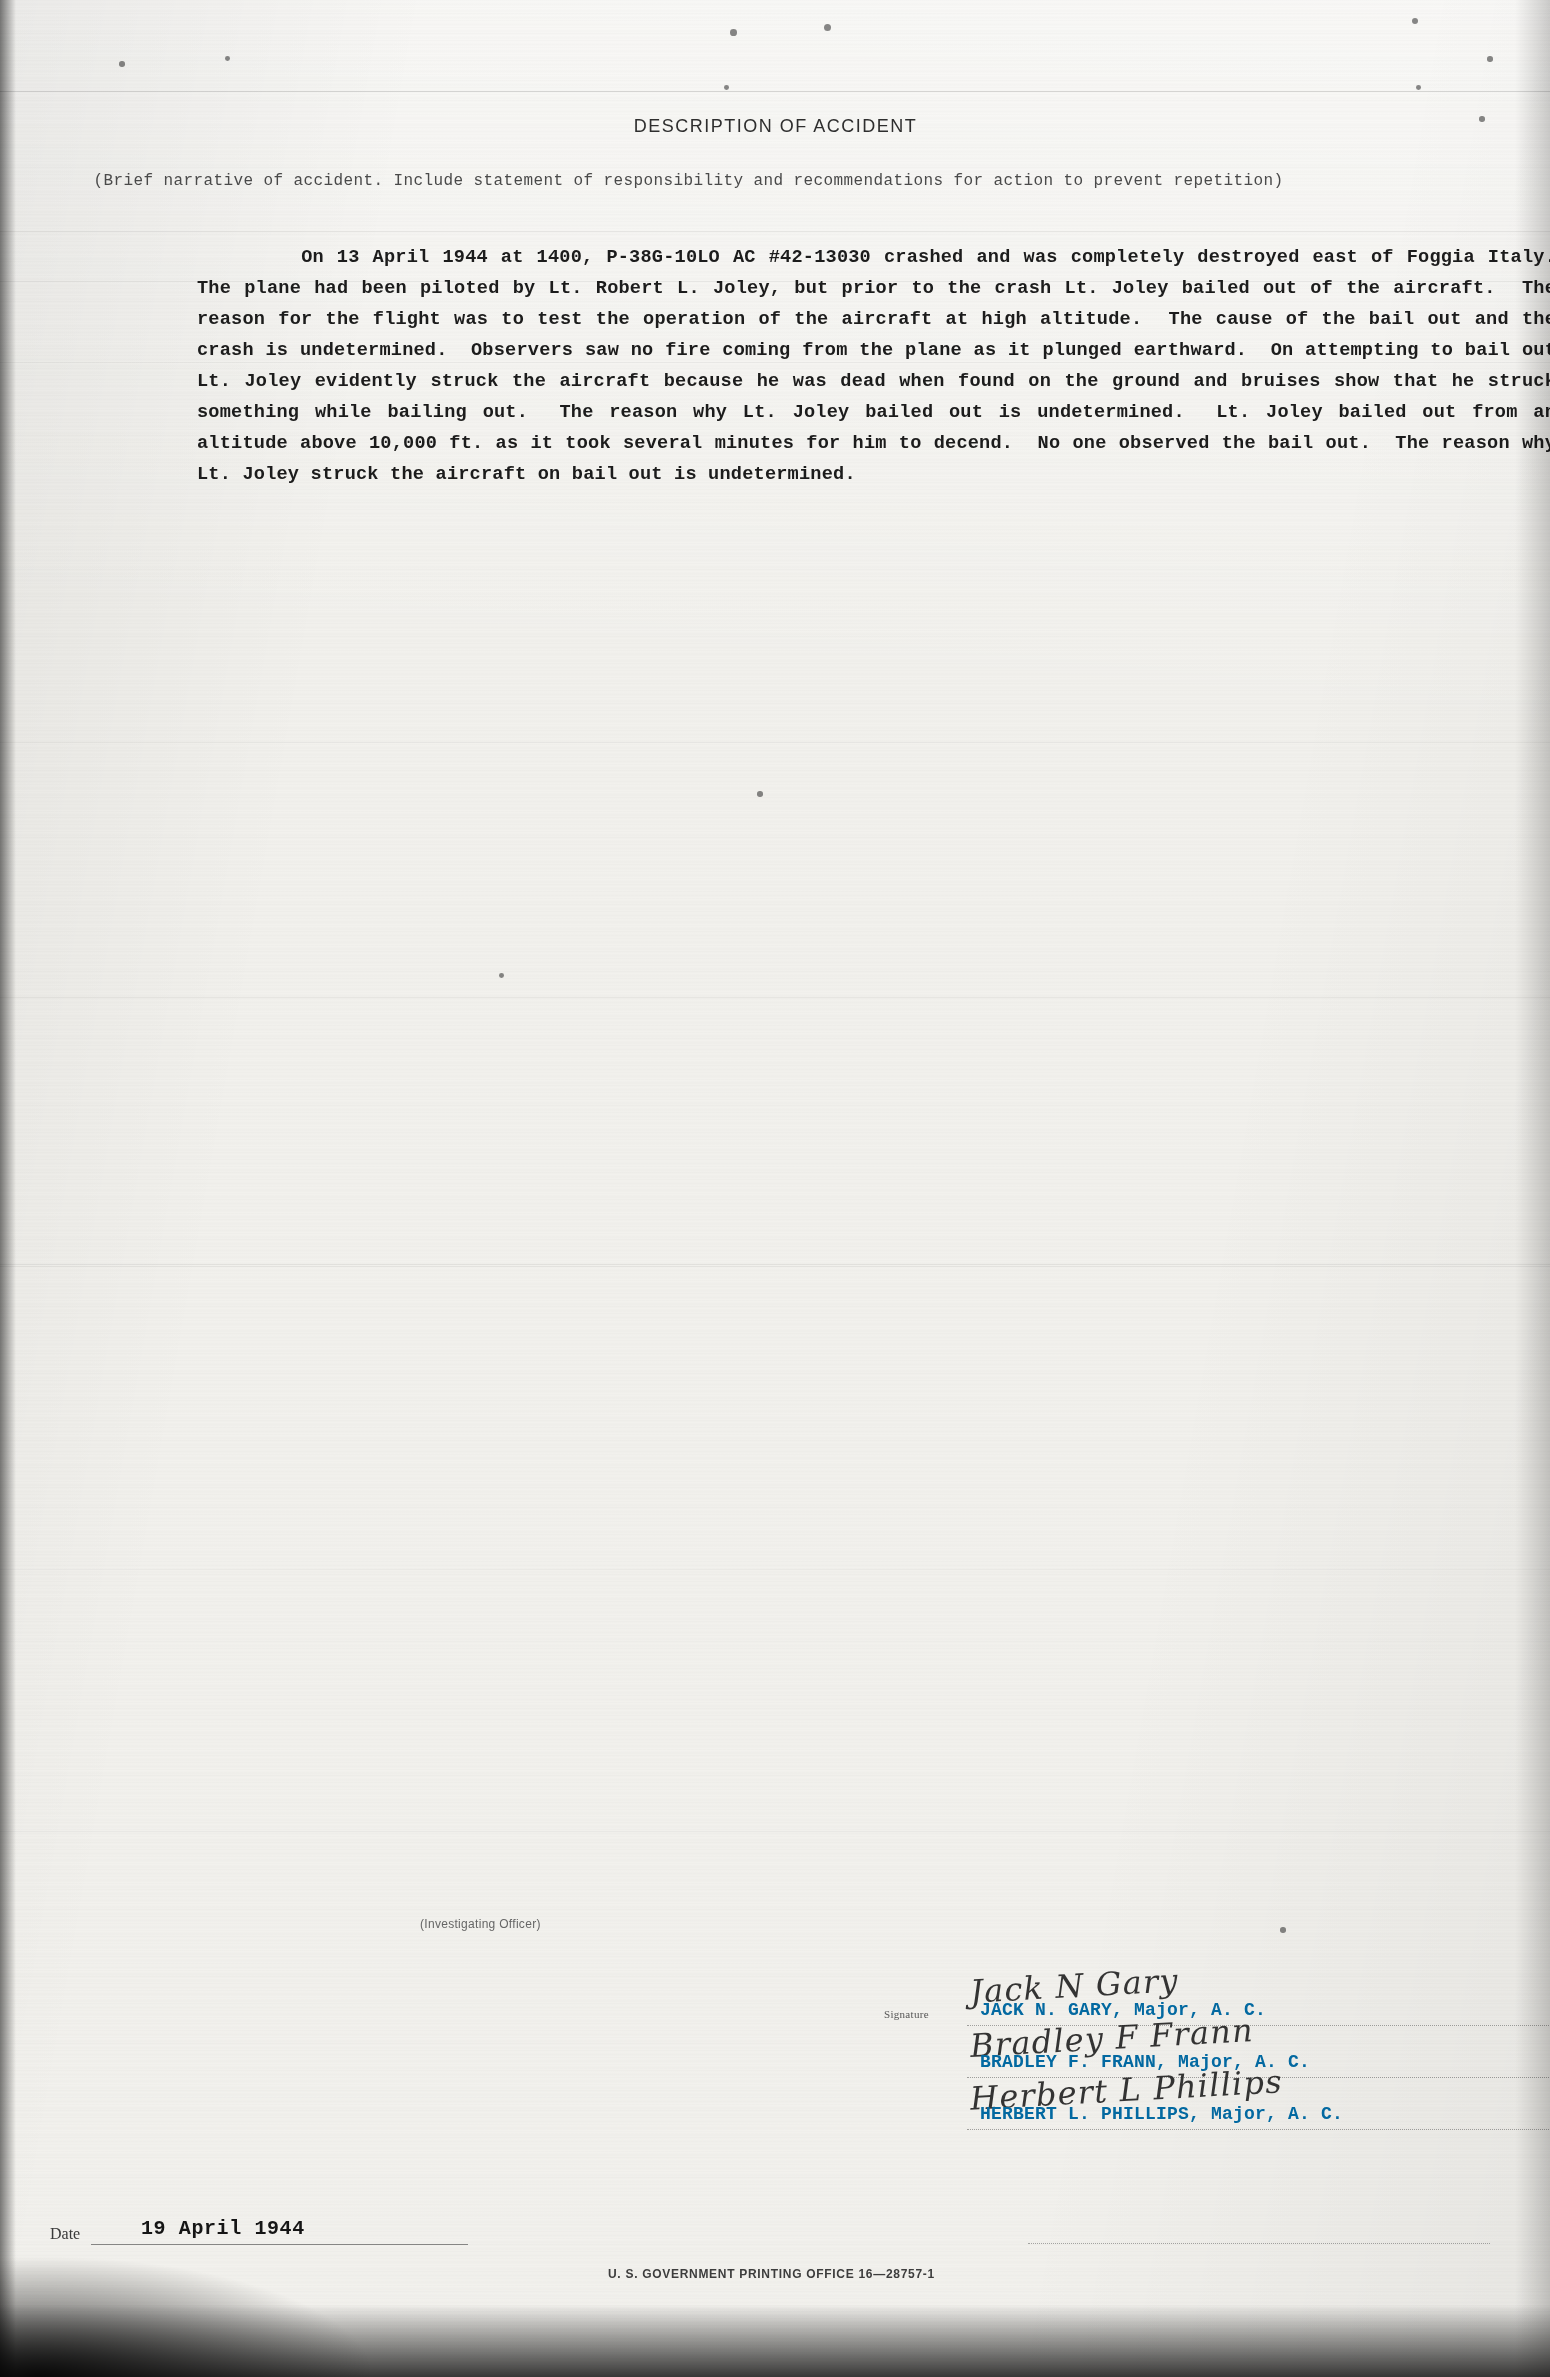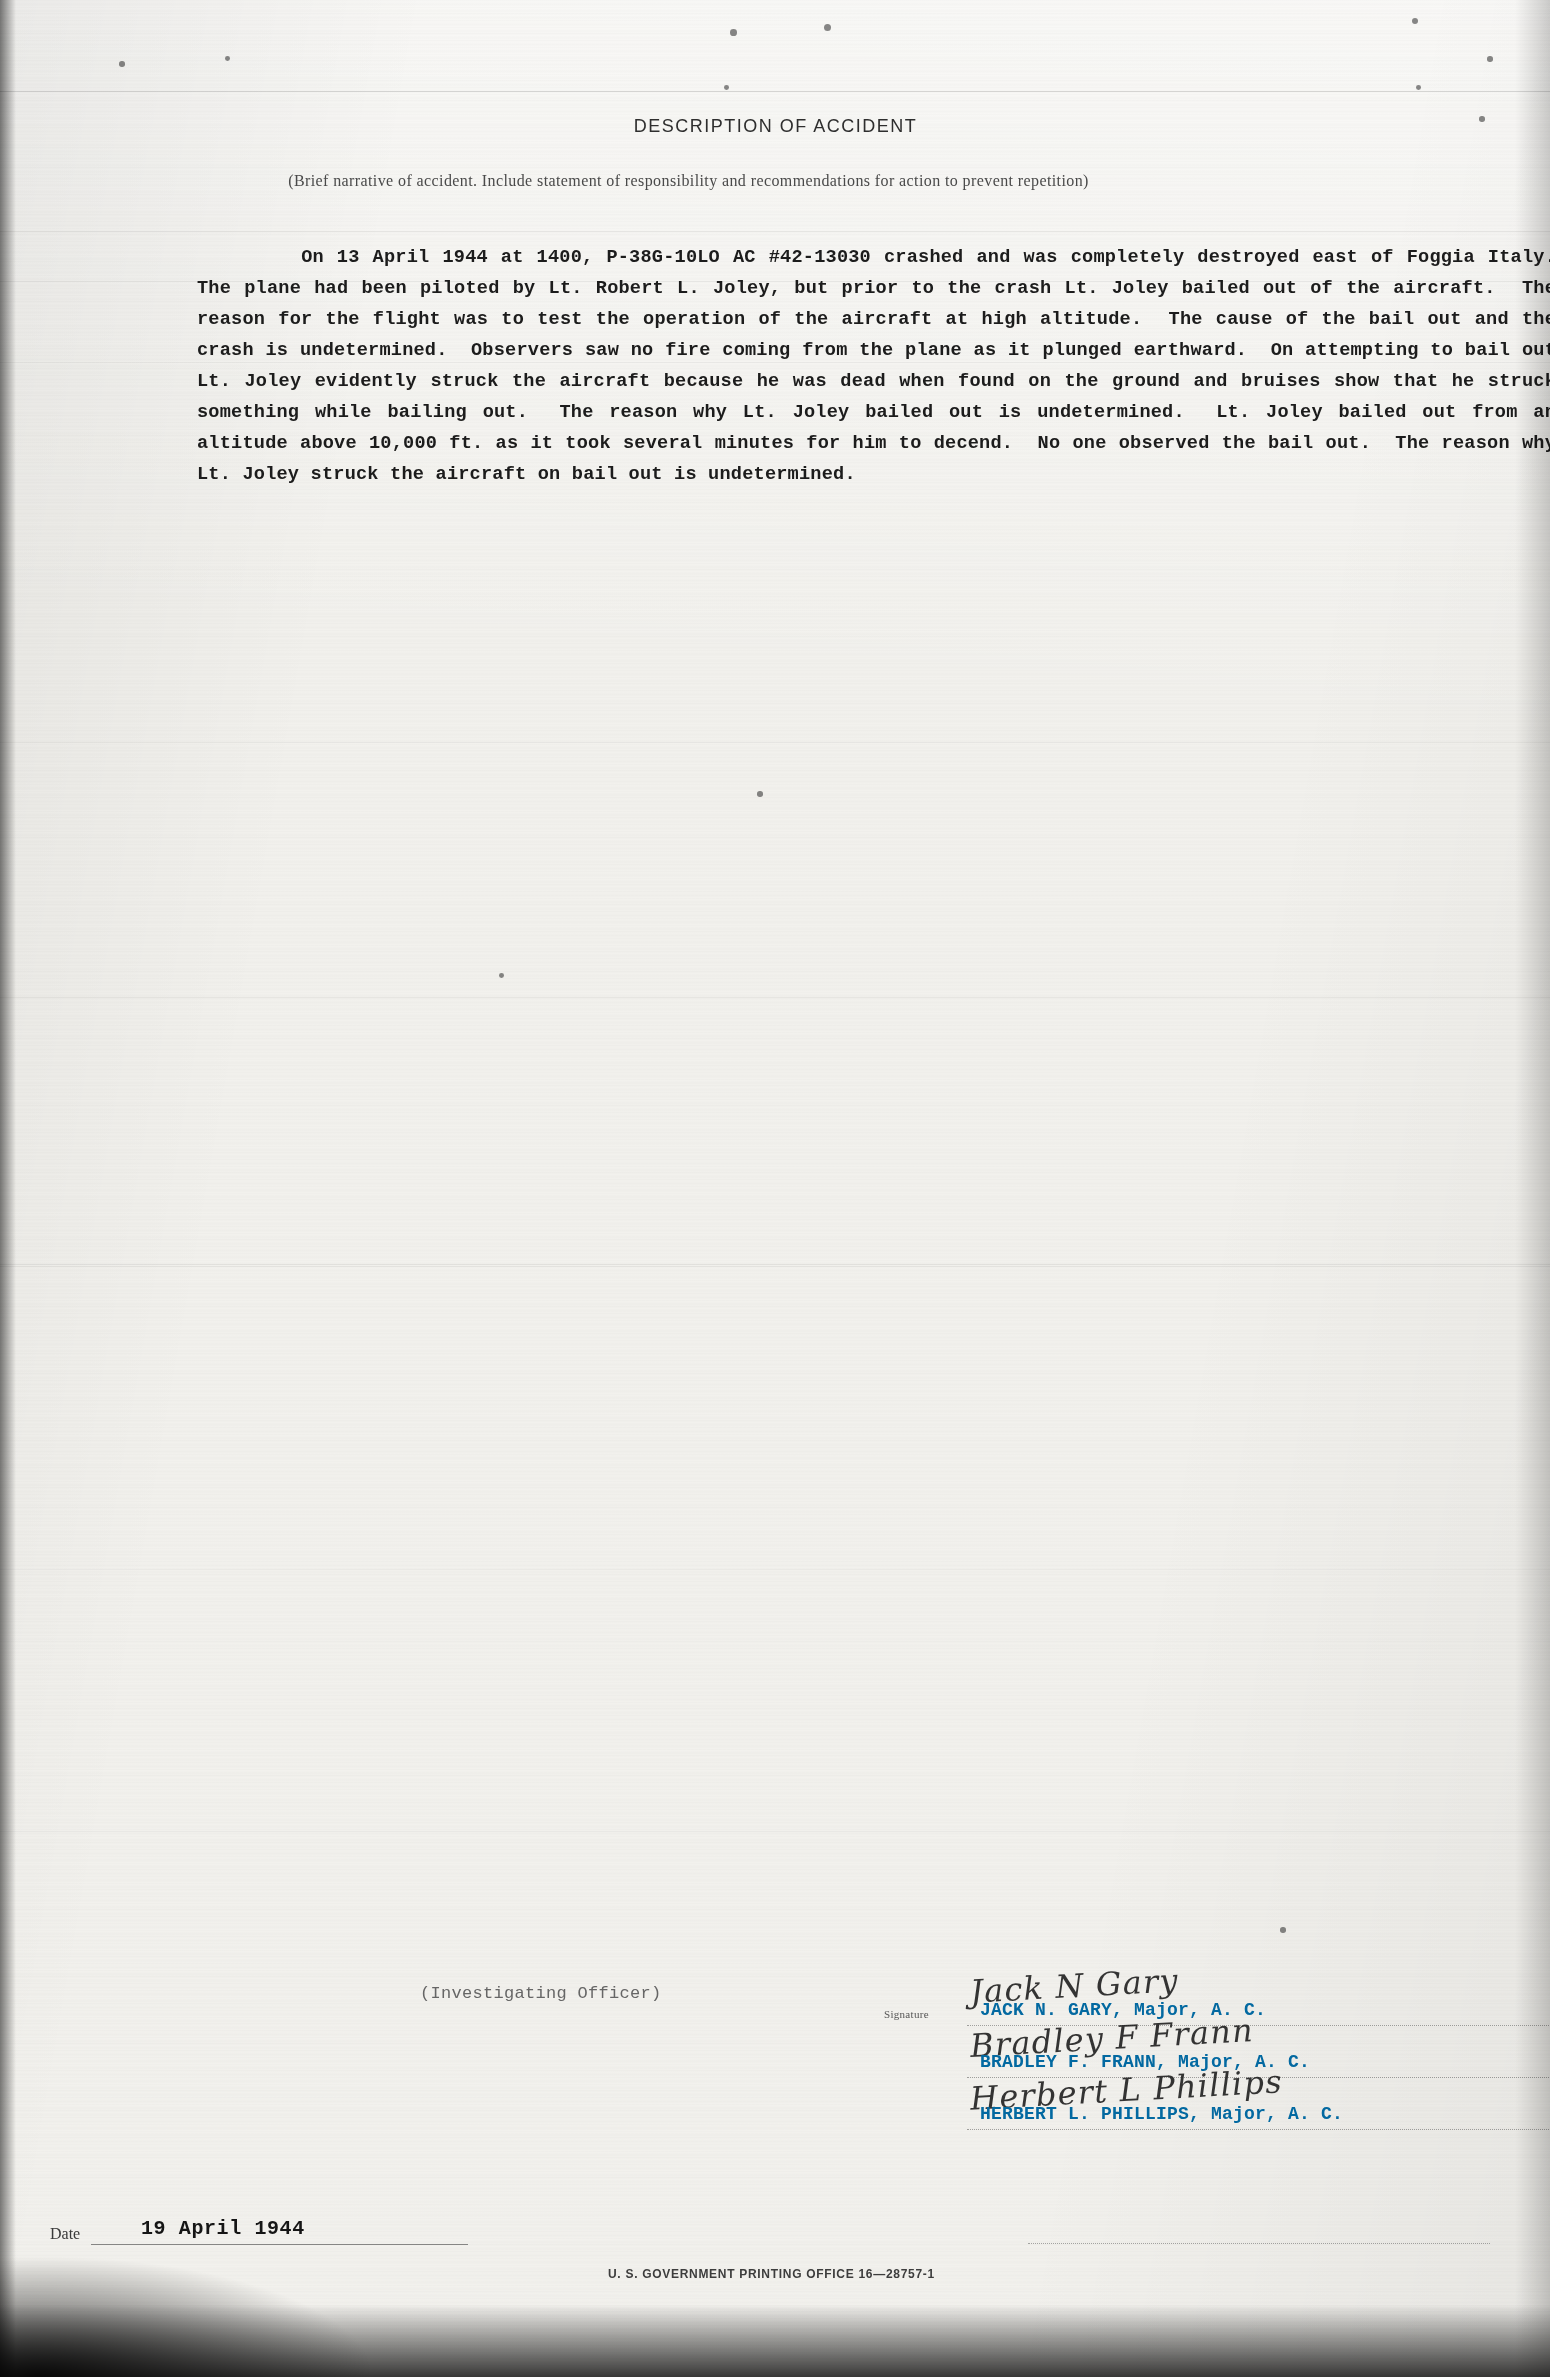--- a/index.html
+++ b/index.html
@@ -78,21 +78,21 @@
     font-size: 18px;
     letter-spacing: 1.5px;
     color: #2e2e2e;
   }
   .doc-subtitle {
     position: absolute;
     top: 172px;
     left: 0;
     width: 1377px;
     text-align: center;
-    font-family: Liberation Serif, serif;
+    font-family: Liberation Mono, monospace;
     font-size: 16px;
     letter-spacing: 0.4px;
     color: #4a4a4a;
   }
 
   .narrative {
     position: absolute;
     top: 242px;
     left: 157px;
     width: 1359px;
@@ -152,23 +152,23 @@
     font-style: italic;
     font-size: 32px;
     color: rgba(25,25,25,0.88);
     transform: rotate(-3.2deg);
     white-space: nowrap;
     letter-spacing: 1.2px;
   }
   .sig-caption {
     position: absolute;
     left: 420px;
-    top: 1984px;
-    font-family: Liberation Mono, monospace;
-    font-size: 17px;
+    top: 1917px;
+    font-family: Liberation Sans, sans-serif;
+    font-size: 12px;
     color: #666;
     letter-spacing: 0.3px;
   }
 
   .date-label {
     position: absolute;
     left: 50px;
     top: 2225px;
     font-family: "Liberation Serif", serif;
     font-size: 16px;

